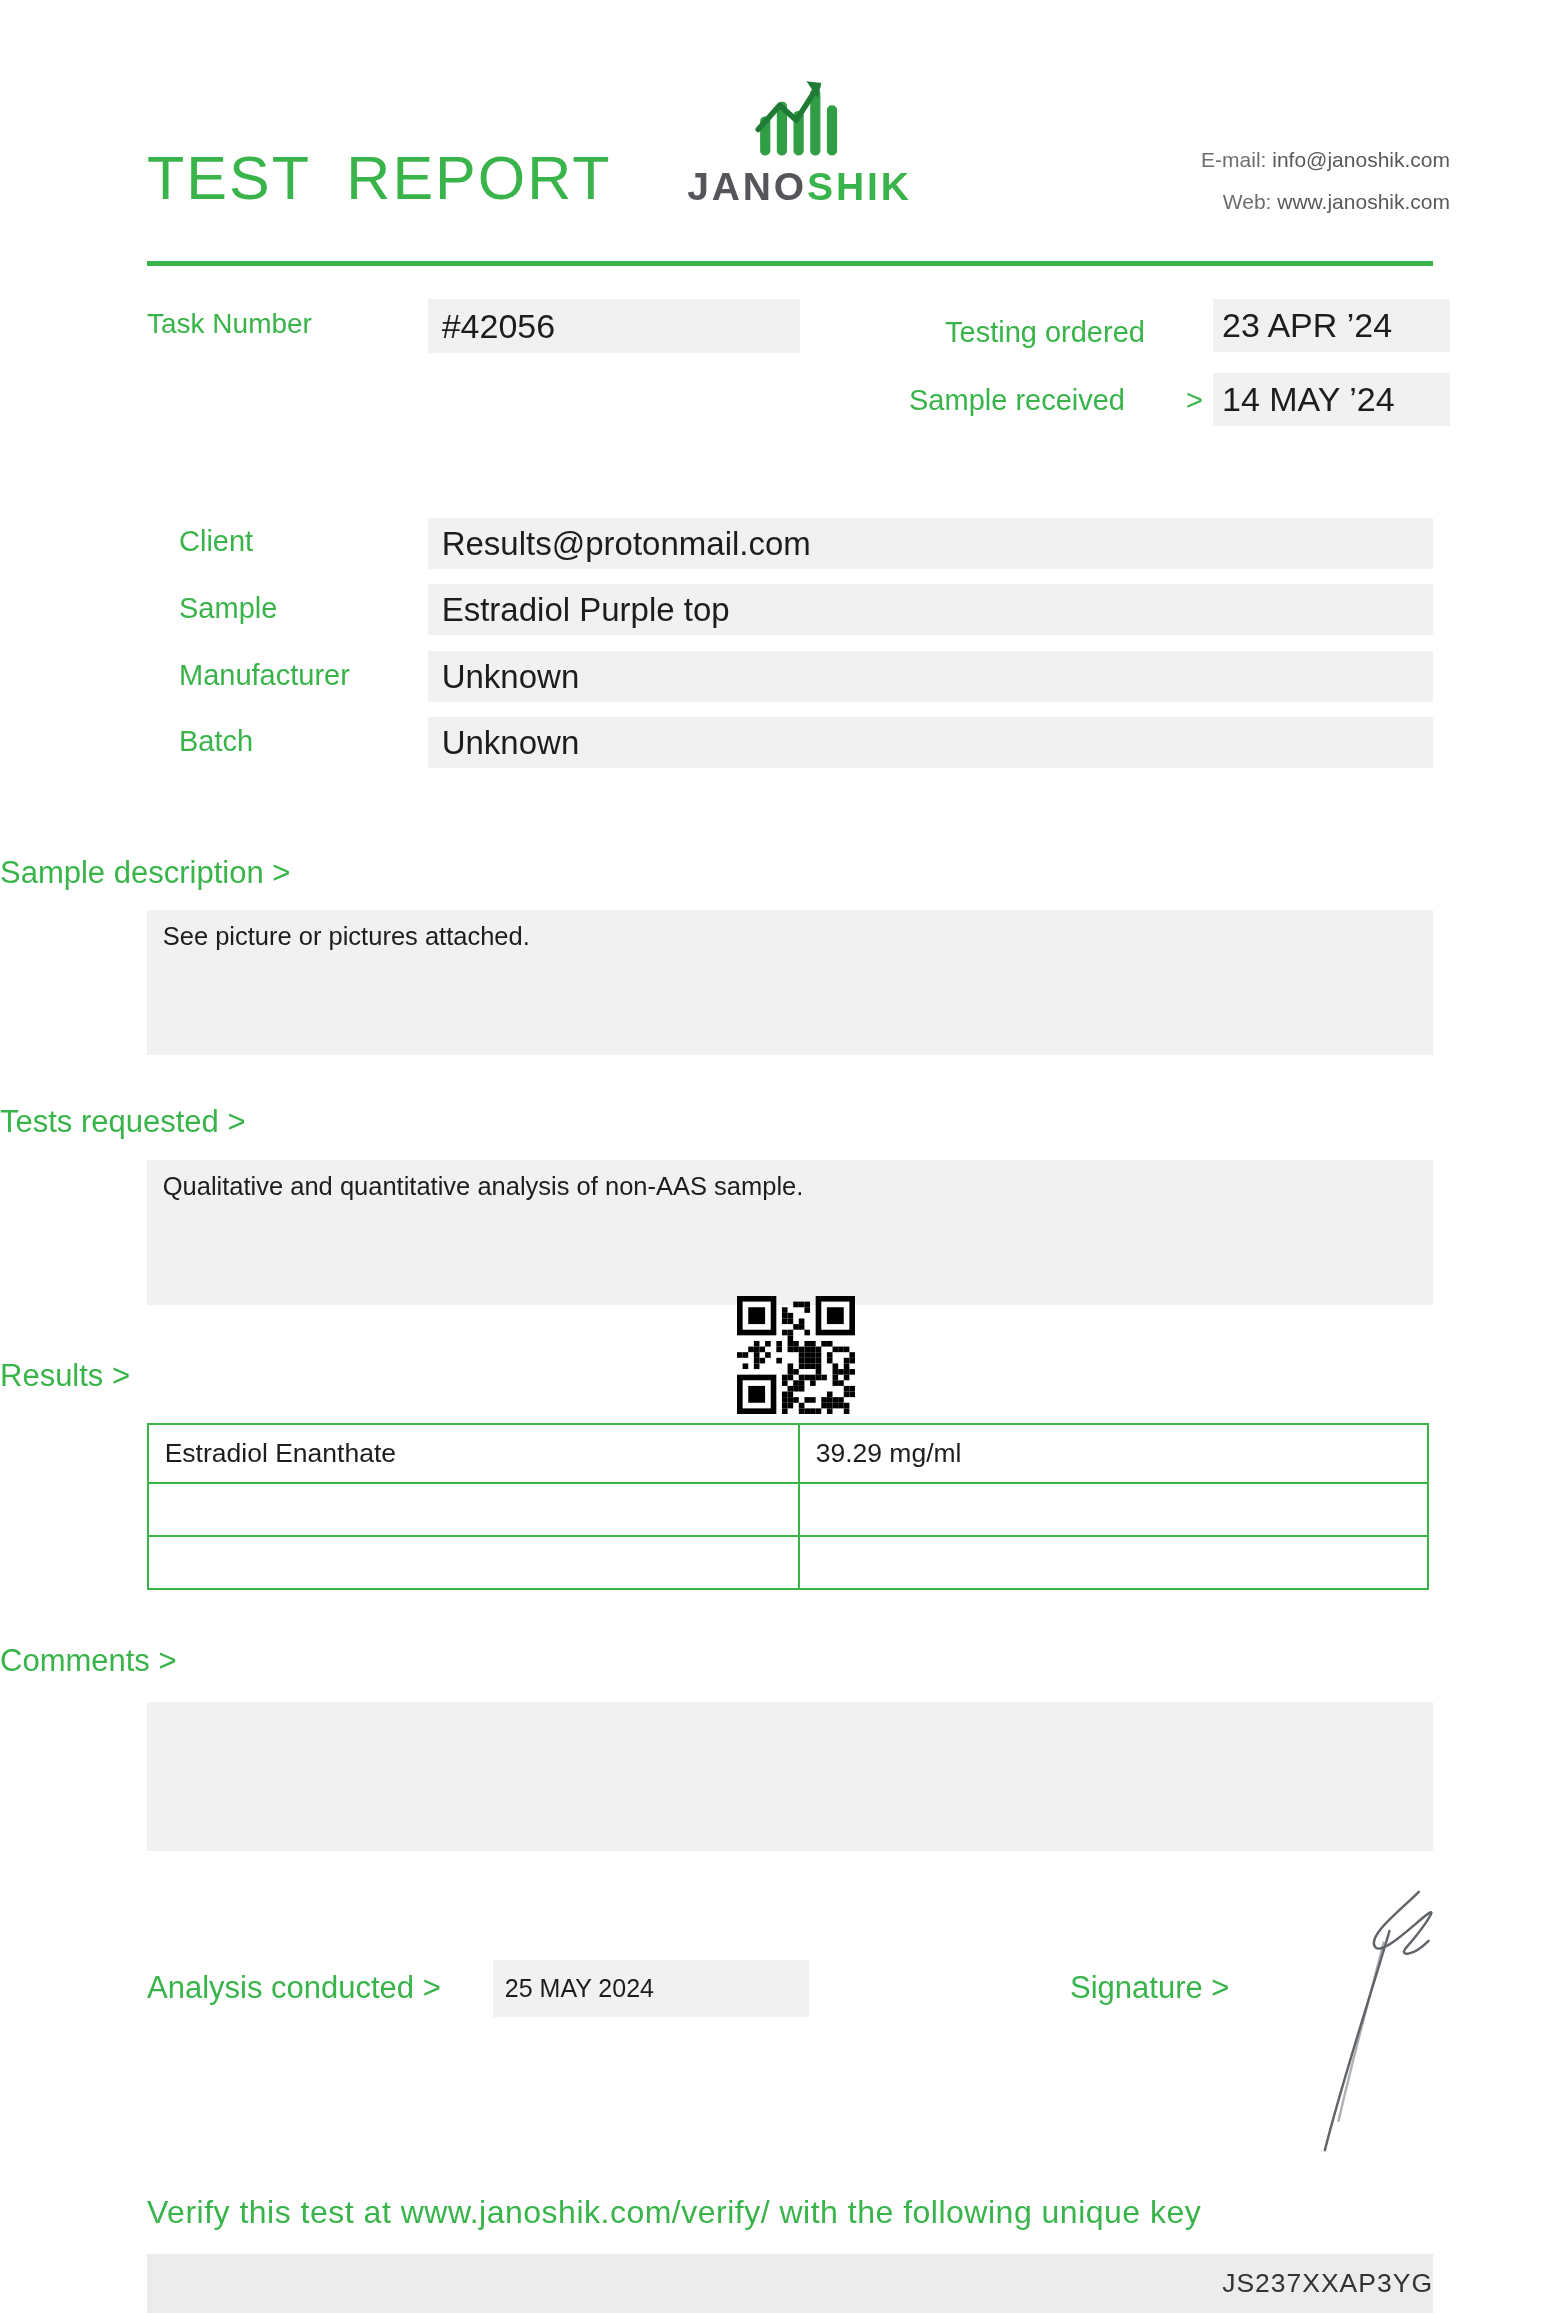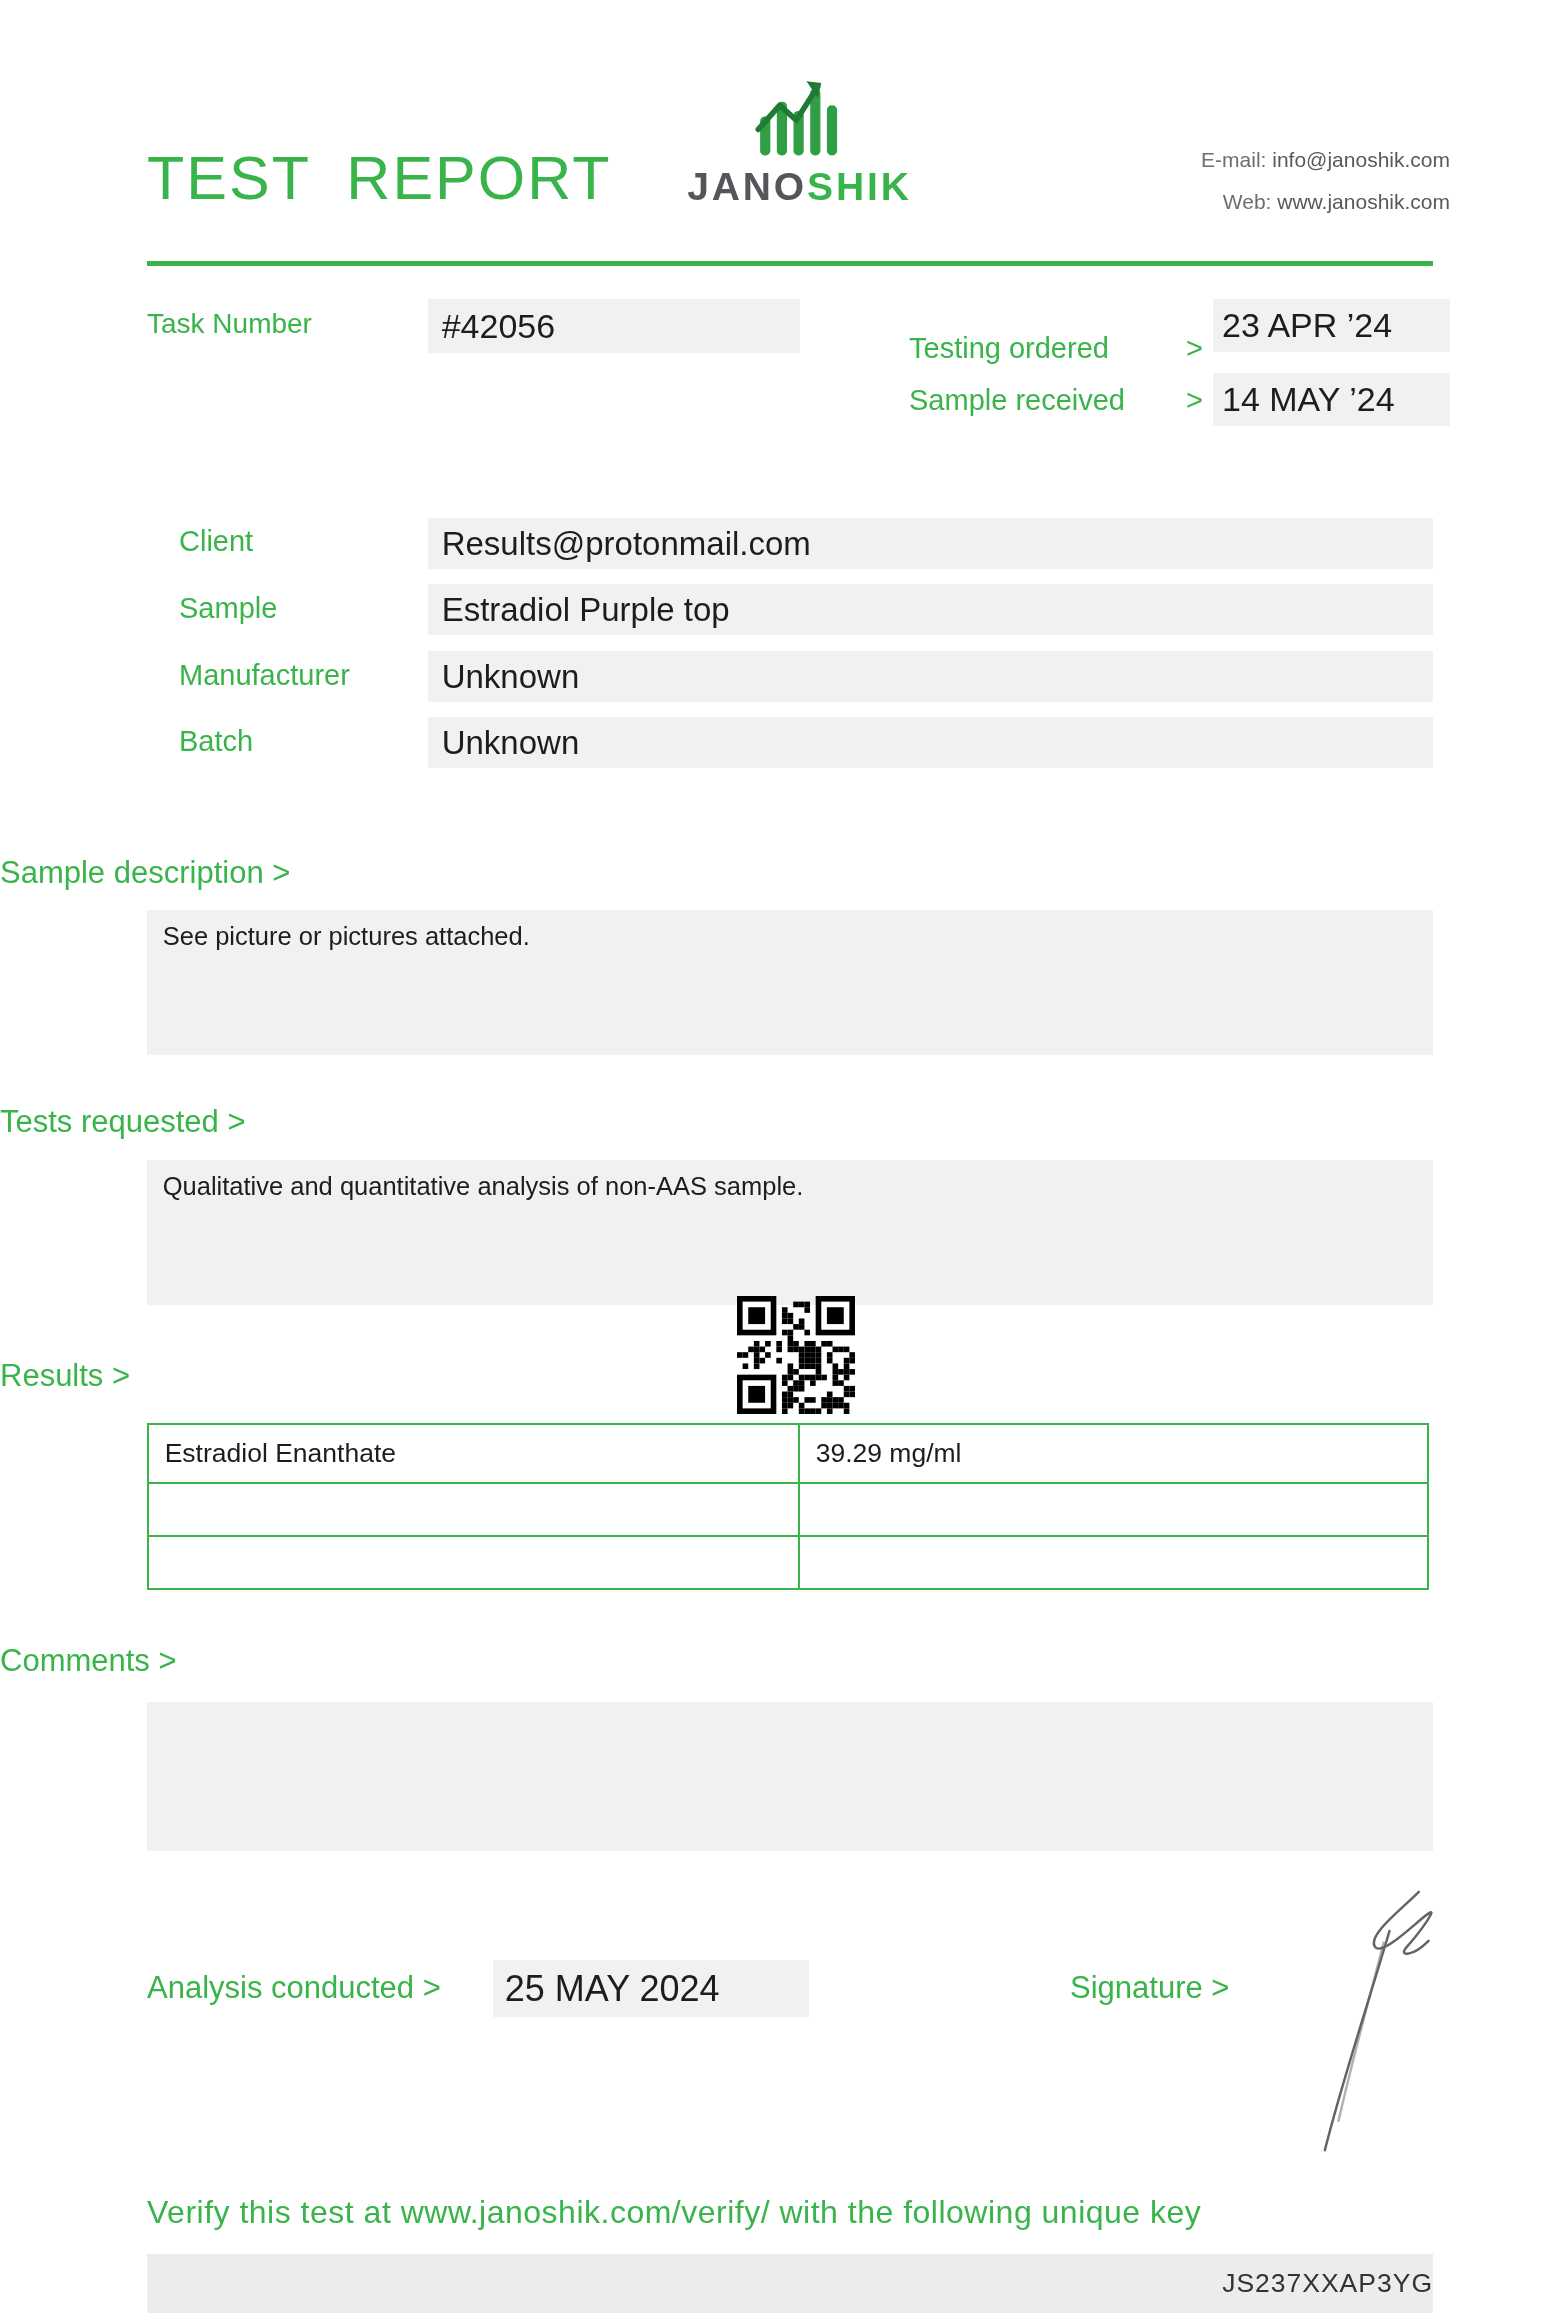--- a/index.html
+++ b/index.html
@@ -31,21 +31,21 @@
   .h-label{position:absolute;color:var(--green);font-size:31px;white-space:nowrap;}
 
   .task-label{position:absolute;left:147px;top:308px;font-size:28px;color:var(--green);}
   .graybox{position:absolute;background:var(--box);}
   .value-text{font-size:33px;color:var(--dark);line-height:51px;padding-left:13.7px;white-space:nowrap;}
   .task-box{left:428px;top:299px;width:372px;height:54px;}
   .task-box .value-text{font-size:34px;line-height:54px;font-weight:500;}
 
   .date-label{position:absolute;left:909px;width:294px;display:flex;justify-content:space-between;
     font-size:29px;color:var(--green);white-space:nowrap;}
-  .date-label-1{top:332px;} .date-label-2{top:384px;}
+  .date-label-1{top:316px;margin-left:36px;} .date-label-2{top:384px;}
   .date-box{left:1213px;width:237px;height:53px;}
   .date-box .value-text{font-size:34px;line-height:53px;font-weight:500;padding-left:9px;}
   .date-box-1{top:299px;} .date-box-2{top:373px;}
 
   .detail-label{position:absolute;left:147px;font-size:29px;color:var(--green);white-space:nowrap;margin-left:32px;}
   .detail-box{left:428px;width:1005px;height:51px;}
 
   .section-box{left:147px;width:1286px;}
   .section-box .body-text{font-size:25.5px;color:var(--dark);padding:11.8px 15.7px;}
 
@@ -53,21 +53,21 @@
 
   .results-table{position:absolute;left:147px;top:1423px;width:1282px;border:2px solid var(--green);background:#fff;}
   .results-table .tr{display:flex;height:53px;border-top:2px solid var(--green);}
   .results-table .tr:first-child{border-top:none;height:57px;}
   .results-table .td{display:flex;align-items:center;font-size:26.5px;color:var(--dark);padding-left:15.7px;}
   .results-table .td.name{width:651px;border-right:2px solid var(--green);}
   .results-table .td.val{flex:1;}
 
   .analysis-label{position:absolute;left:147px;top:1970px;font-size:31px;color:var(--green);}
   .analysis-box{left:493px;top:1960px;width:316px;height:57px;}
-  .analysis-box .value-text{font-size:36px;line-height:57px;font-weight:500;padding-left:11.8px;}
+  .analysis-box .value-text{font-size:25px;line-height:57px;font-weight:500;padding-left:11.8px;}
   .signature-label{position:absolute;left:1070px;top:1970px;font-size:31px;color:var(--green);}
   .signature{position:absolute;left:1274px;top:1874px;width:181px;height:294px;}
 
   .verify-text{position:absolute;left:147px;top:2194px;width:1304px;font-size:32px;
     color:var(--green);letter-spacing:0.5px;white-space:nowrap;}
   .key-box{left:147px;top:2254px;width:1286px;height:59px;background:var(--keybox);text-align:right;}
   .key-box .key-text{font-size:26.5px;color:#333;line-height:59px;letter-spacing:1px;}
 </style>
 </head>
 <body>

